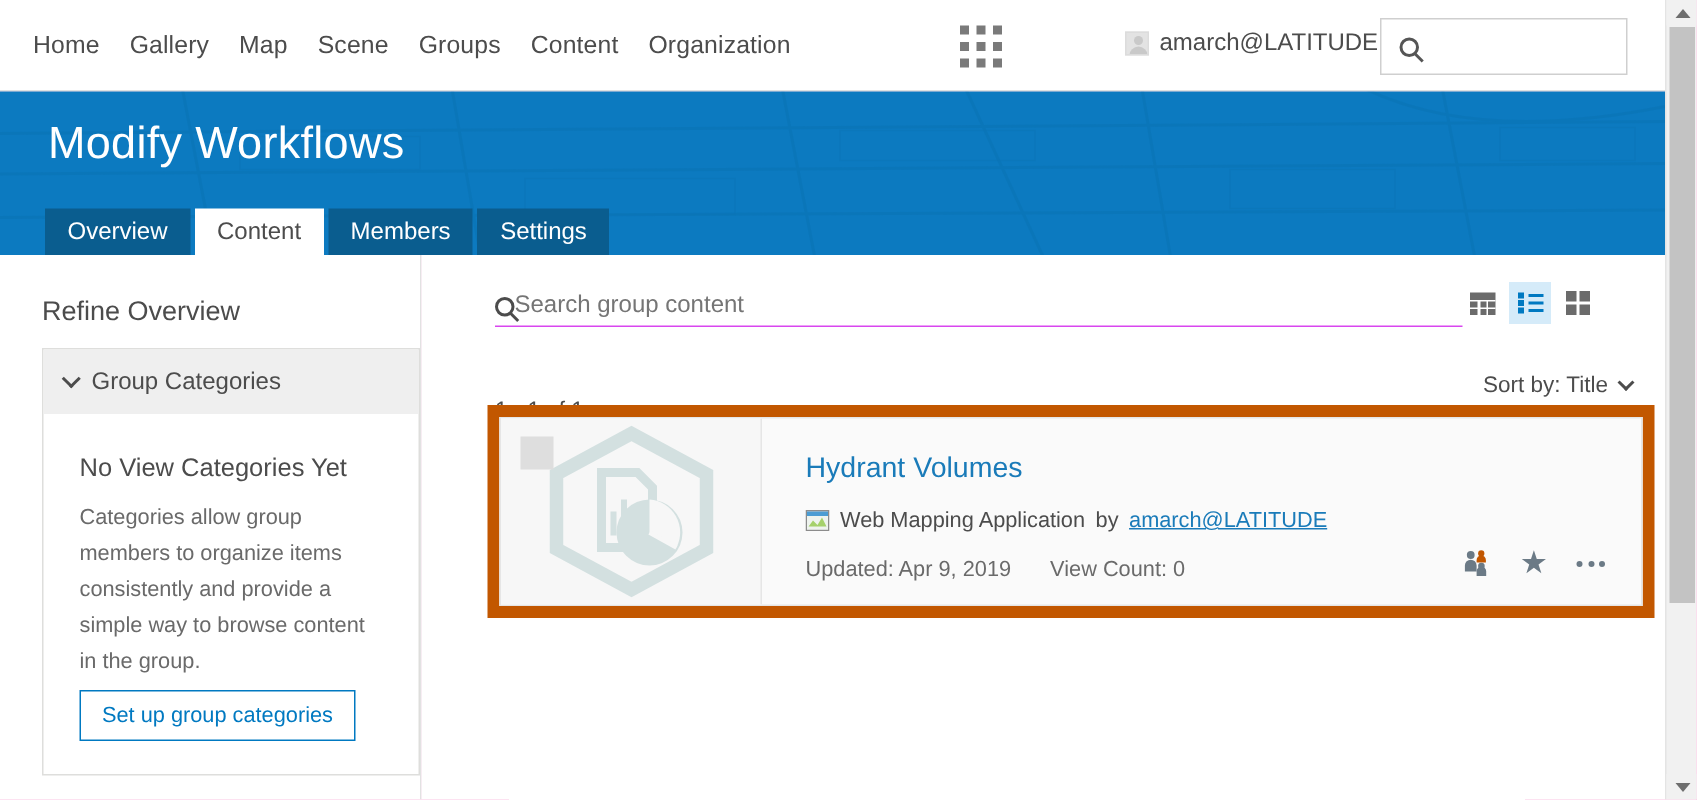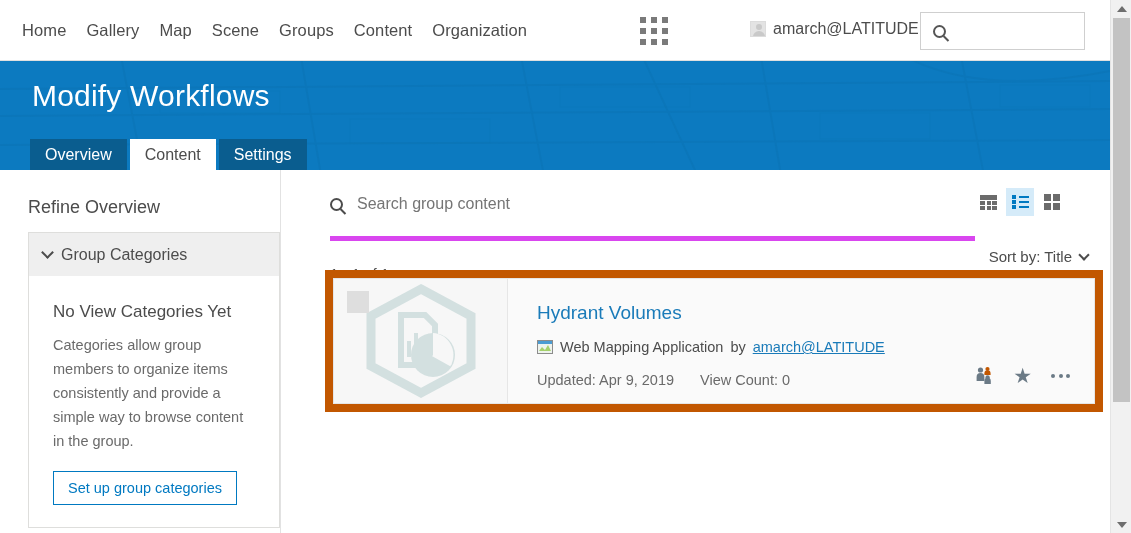--- a/index.html
+++ b/index.html
@@ -114,29 +114,29 @@
   }
   .chev {
     width:9px; height:9px; border-right:2px solid #4c4c4c; border-bottom:2px solid #4c4c4c;
     transform: rotate(45deg); margin-top:-4px;
   }
   .facet-head span { font-size:16px; color:#4c4c4c; }
   .facet-body { padding: 26px 24px 22px 24px; }
   .facet-body h4 { font-size:17px; font-weight:400; color:#4c4c4c; margin-bottom:12px; }
   .facet-body p { font-size:14.5px; line-height:1.65; color:#6a6a6a; }
   .btn-outline {
-    margin-top:17px; display:inline-block; padding:8px 14px;
+    margin-top:6px; display:inline-block; padding:8px 14px;
     border:1px solid #0079c1; color:#0079c1; background:#fff;
     font-size:14.5px; cursor:pointer;
   }
 
   
   .content { position:absolute; left:281px; top:170px; width:829px; height:363px; background:#fff; }
   .search-row { position:absolute; left:49px; top:25px; width:645px; }
-  .search-inline { display:flex; align-items:center; gap:14px; border-bottom:5px solid #d946ef; padding-bottom:23px; }
+  .search-inline { display:flex; align-items:center; border-bottom:1px solid #d946ef; padding-bottom:4px; }
   .search-inline .mag { width:13px; height:13px; border-color:#4c4c4c; }
   .search-inline .mag::after { background:#4c4c4c; }
   .search-ph { font-size:16px; color:#8c8c8c; }
 
   .view-toggles { position:absolute; right:44px; top:18px; display:flex; align-items:center; gap:4px; }
   .vt { width:28px; height:28px; display:flex; align-items:center; justify-content:center; cursor:pointer; }
   .vt.active { background:#d5ebf9; }
 
   .icon-table { width:17px; height:15px; background:#6b6b6b; position:relative; }
   .icon-table::before { content:""; position:absolute; left:0; top:5px; width:17px; height:1.5px; background:#fff; }
@@ -247,20 +247,21 @@
           <rect x="350" y="58" width="140" height="24"></rect>
         <rect x="560" y="26" width="130" height="20"></rect>
           <rect x="820" y="52" width="110" height="26"></rect>
         <rect x="1000" y="24" width="90" height="22"></rect>
       </g>
     </svg>
     <div class="banner-title">Modify Workflows</div>
     <div class="tabs">
       <div class="tab">Overview</div>
       <div class="tab active">Content</div>
+      <div class="tab">Members</div>
       <div class="tab">Settings</div>
     </div>
   </div>
 
   <aside class="sidebar">
     <div class="refine-title">Refine Overview</div>
     <div class="facet">
       <div class="facet-head">
         <span class="chev"></span>
         <span>Group Categories</span>

